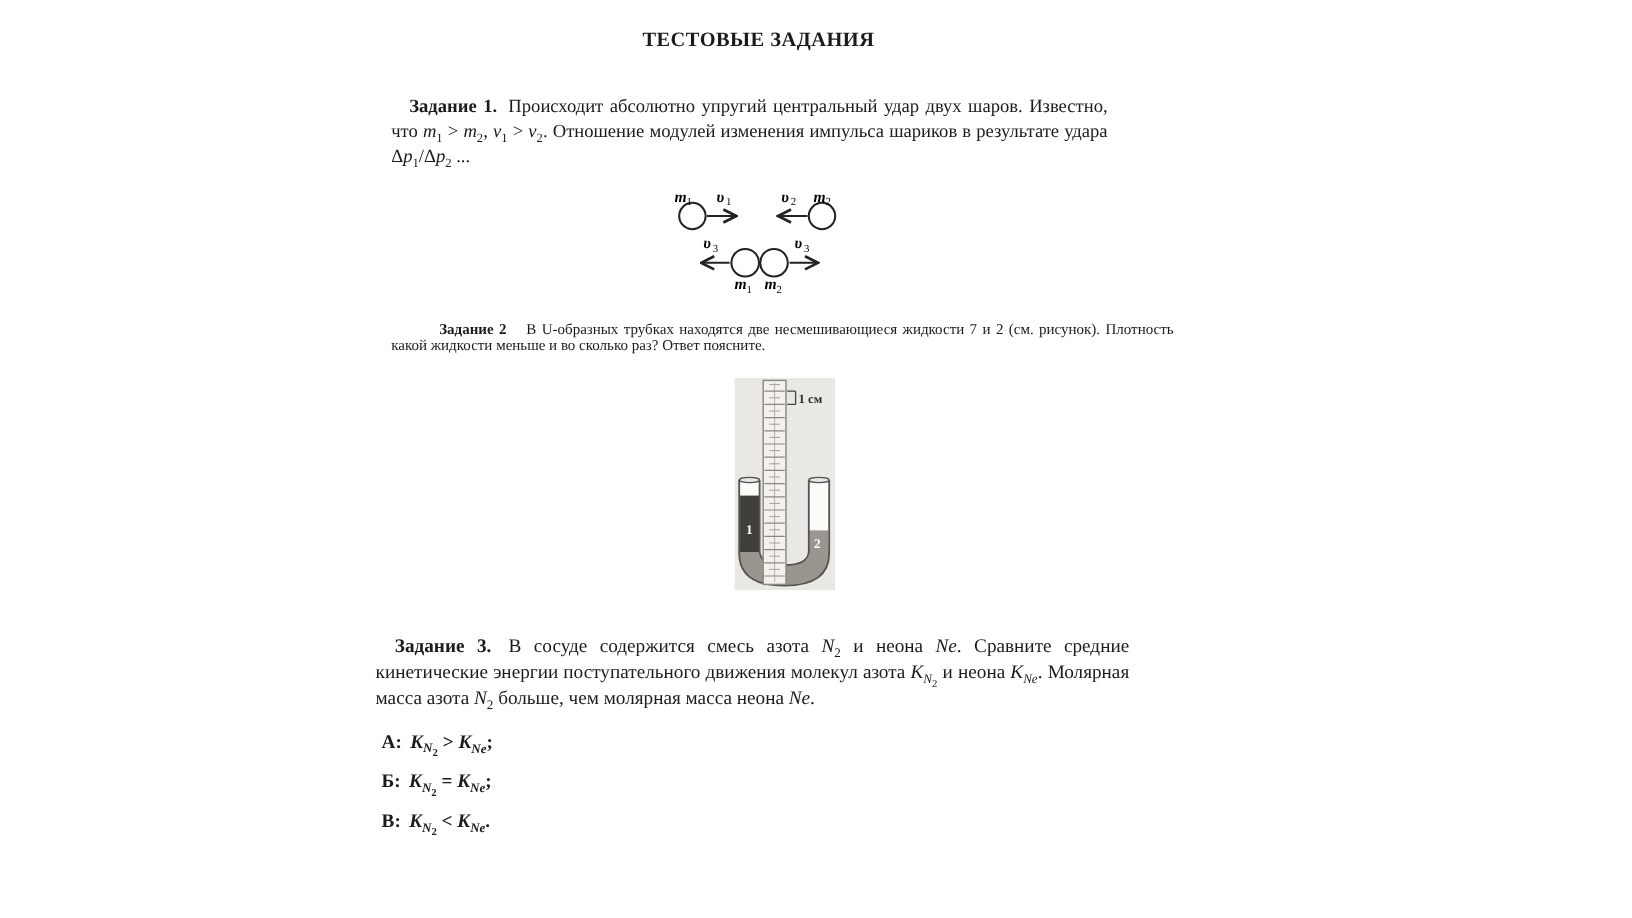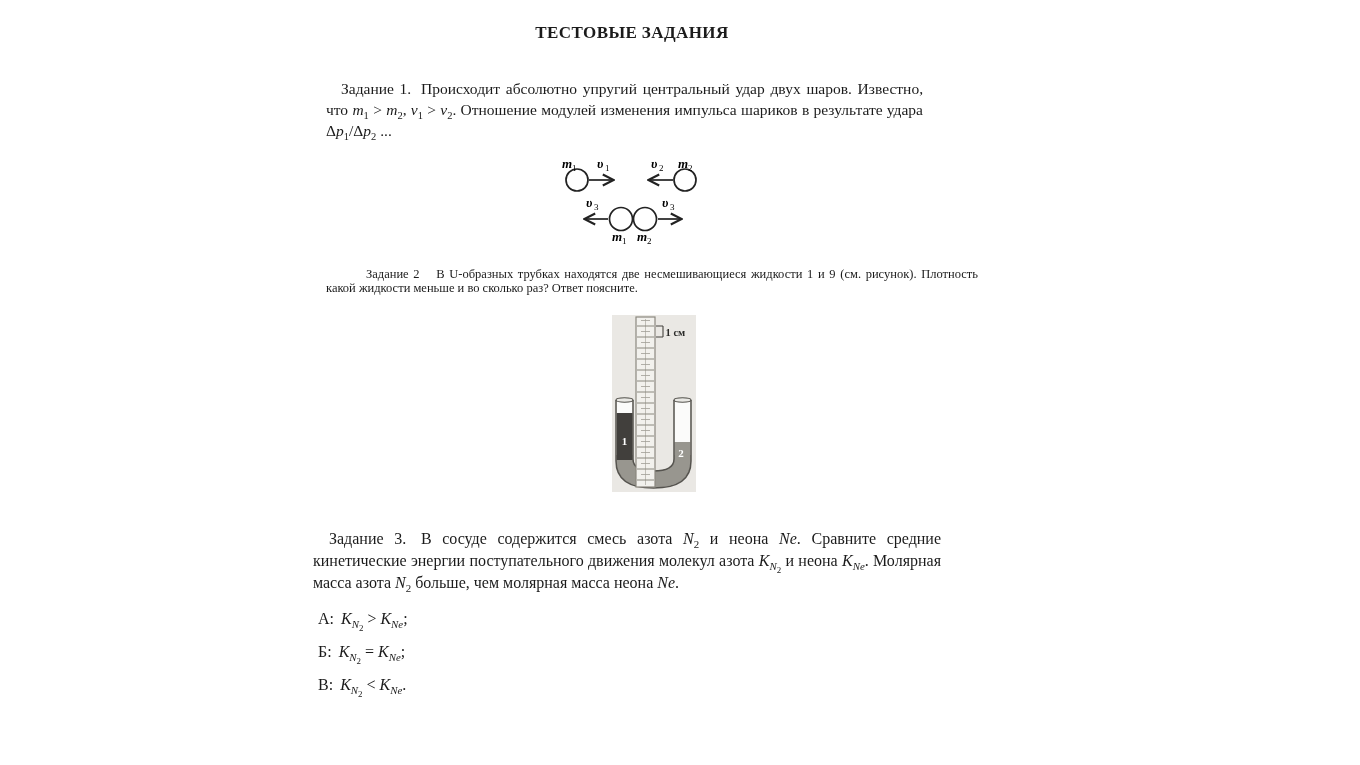--- a/index.html
+++ b/index.html
@@ -34,21 +34,21 @@
   }
   .task2 {
     left: 326px; top: 267px; width: 652px;
     font-size: 12.5px; line-height: 14px;
   }
   .task3 {
     left: 313px; top: 528px; width: 628px;
     font-size: 16px; line-height: 22px;
     text-indent: 16px;
   }
-  .task-label { font-weight: normal; }
+  .task-label { font-weight: bold; }
   .task1 .task-label, .task3 .task-label { margin-right: 4px; }
   .task2 .task-label { margin-right: 12px; margin-left: 40px; }
   sub { font-size: 68%; line-height: 0; }
   sub sub { font-size: 82%; }
   i { font-style: italic; }
   .diagram {
     position: absolute;
     left: 552px; top: 150px;
   }
   .utube {
@@ -57,20 +57,21 @@
   }
   .options {
     position: absolute;
     left: 318px; top: 606px;
     font-size: 16px;
   }
   .option {
     height: 26px; line-height: 26px;
     margin-bottom: 7px;
     white-space: nowrap;
+    font-weight: bold;
   }
   .option .letter { margin-right: 7px; }
   .scrollbar-thumb {
     position: absolute;
     left: 1205px; top: 462px;
     width: 3px; height: 30px;
     background: #9b9b9b;
     border-radius: 2px;
   }
   svg text { font-family: "Liberation Serif", "DejaVu Serif", serif; }
@@ -125,21 +126,21 @@
       <text x="118" y="60" font-size="9">3</text>
       <text class="sv-it sv-bold" x="60" y="91" font-size="13">m</text>
       <text x="70" y="94" font-size="9">1</text>
       <text class="sv-it sv-bold" x="85" y="91" font-size="13">m</text>
       <text x="95" y="94" font-size="9">2</text>
     </g>
   </svg>
 
   <div class="para task2">
     <span class="task-label">Задание 2</span>
-    <span>В U-образных трубках находятся две несмешивающиеся жидкости 1 и 9 (см. рисунок). Плотность какой жидкости меньше и во сколько раз? Ответ поясните.</span>
+    <span>В U-образных трубках находятся две несмешивающиеся жидкости 7 и 2 (см. рисунок). Плотность какой жидкости меньше и во сколько раз? Ответ поясните.</span>
   </div>
 
   <svg class="utube" width="84" height="177" viewBox="0 0 84 177">
     <rect x="0" y="0" width="84" height="177" fill="#eae8e4"></rect>
 
     <rect x="4.7" y="85" width="16" height="61" fill="#fbfbfa"></rect>
     <rect x="62.3" y="85" width="16" height="61" fill="#fbfbfa"></rect>
 
     <path d="M12.5,140 L12.5,146 Q12.5,164 41.5,164 Q70.5,164 70.5,146 L70.5,140" fill="none" stroke-width="17" stroke="#98968f"></path>
 

